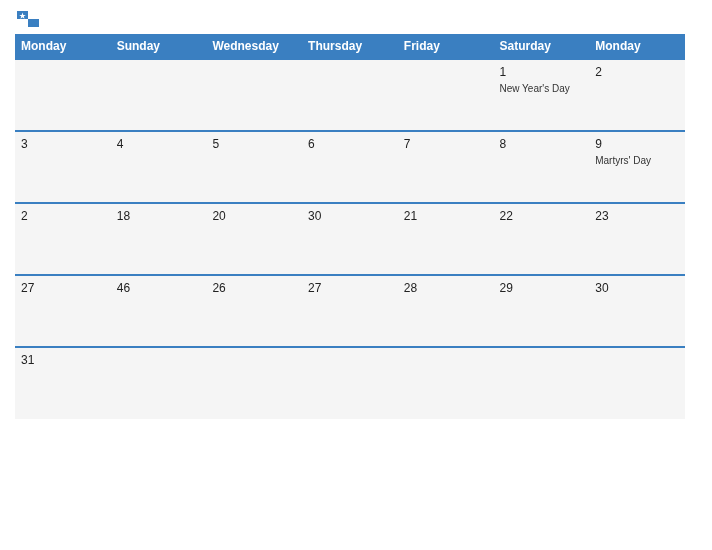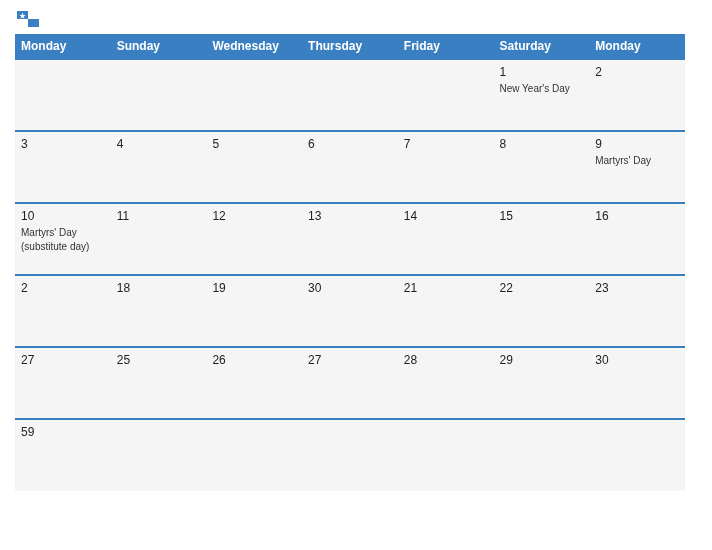--- a/index.html
+++ b/index.html
@@ -170,89 +170,68 @@
           </td>
           <td>
             <span class="day-number">7</span>
           </td>
           <td>
             <span class="day-number">8</span>
           </td>
           <td><span class="day-number">9</span><span class="holiday-name">Martyrs' Day</span></td>
         </tr>
         <tr>
-          <td><span class="day-number">10</span><span class="holiday-name">Martyrs' Day<br>(substitute day)</span></td>
-          <td>
-            <span class="day-number">11</span>
-          </td>
-          <td>
-            <span class="day-number">12</span>
-          </td>
-          <td>
-            <span class="day-number">13</span>
-          </td>
-          <td>
-            <span class="day-number">14</span>
-          </td>
-          <td>
-            <span class="day-number">15</span>
-          </td>
-          <td>
-            <span class="day-number">16</span>
+          <td>
+            <span class="day-number">2</span>
+          </td>
+          <td>
+            <span class="day-number">18</span>
+          </td>
+          <td>
+            <span class="day-number">20</span>
+          </td>
+          <td>
+            <span class="day-number">30</span>
+          </td>
+          <td>
+            <span class="day-number">21</span>
+          </td>
+          <td>
+            <span class="day-number">22</span>
+          </td>
+          <td>
+            <span class="day-number">23</span>
           </td>
         </tr>
         <tr>
           <td>
-            <span class="day-number">2</span>
-          </td>
-          <td>
-            <span class="day-number">18</span>
-          </td>
-          <td>
-            <span class="day-number">19</span>
+            <span class="day-number">27</span>
+          </td>
+          <td>
+            <span class="day-number">46</span>
+          </td>
+          <td>
+            <span class="day-number">26</span>
+          </td>
+          <td>
+            <span class="day-number">27</span>
+          </td>
+          <td>
+            <span class="day-number">28</span>
+          </td>
+          <td>
+            <span class="day-number">29</span>
           </td>
           <td>
             <span class="day-number">30</span>
           </td>
-          <td>
-            <span class="day-number">21</span>
-          </td>
-          <td>
-            <span class="day-number">22</span>
-          </td>
-          <td>
-            <span class="day-number">23</span>
-          </td>
-        </tr>
-        <tr>
-          <td>
-            <span class="day-number">27</span>
-          </td>
-          <td>
-            <span class="day-number">25</span>
-          </td>
-          <td>
-            <span class="day-number">26</span>
-          </td>
-          <td>
-            <span class="day-number">27</span>
-          </td>
-          <td>
-            <span class="day-number">28</span>
-          </td>
-          <td>
-            <span class="day-number">29</span>
-          </td>
-          <td>
-            <span class="day-number">30</span>
-          </td>
         </tr>
         <tr class="last-row">
           <td>
-            <span class="day-number">59</span>
+            <span class="day-number">31</span>
           </td>
           <td class="empty"></td>
           <td class="empty"></td>
           <td class="empty"></td>
           <td class="empty"></td>
           <td class="empty"></td>
           <td class="empty"></td>
         </tr>
       </tbody>
   </table>

